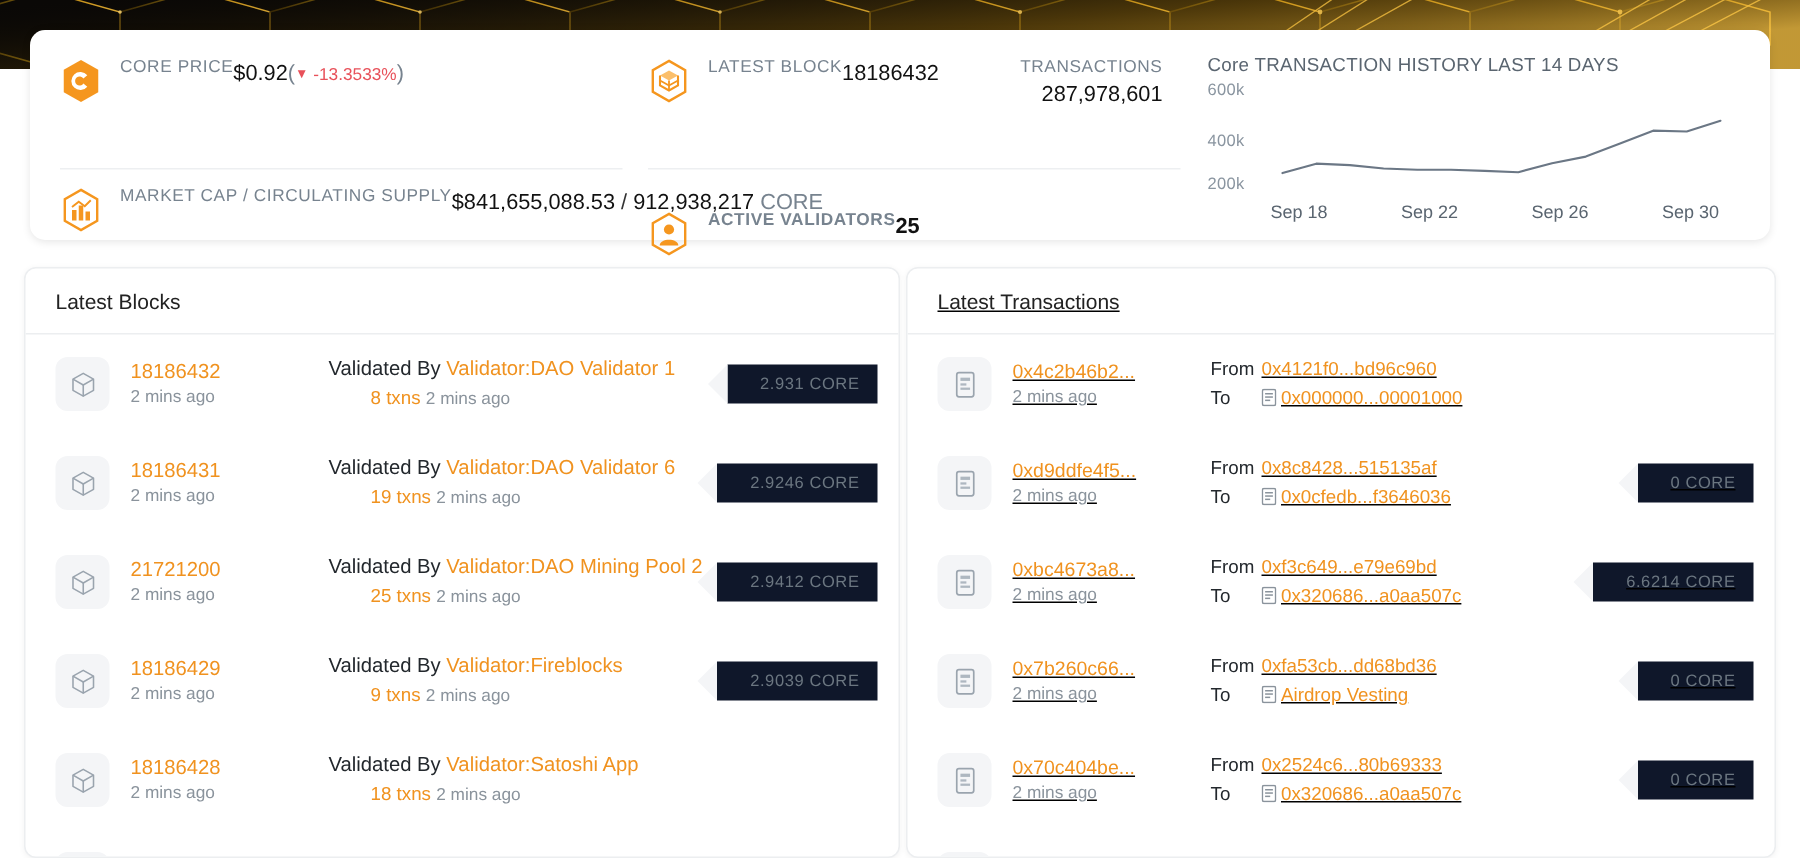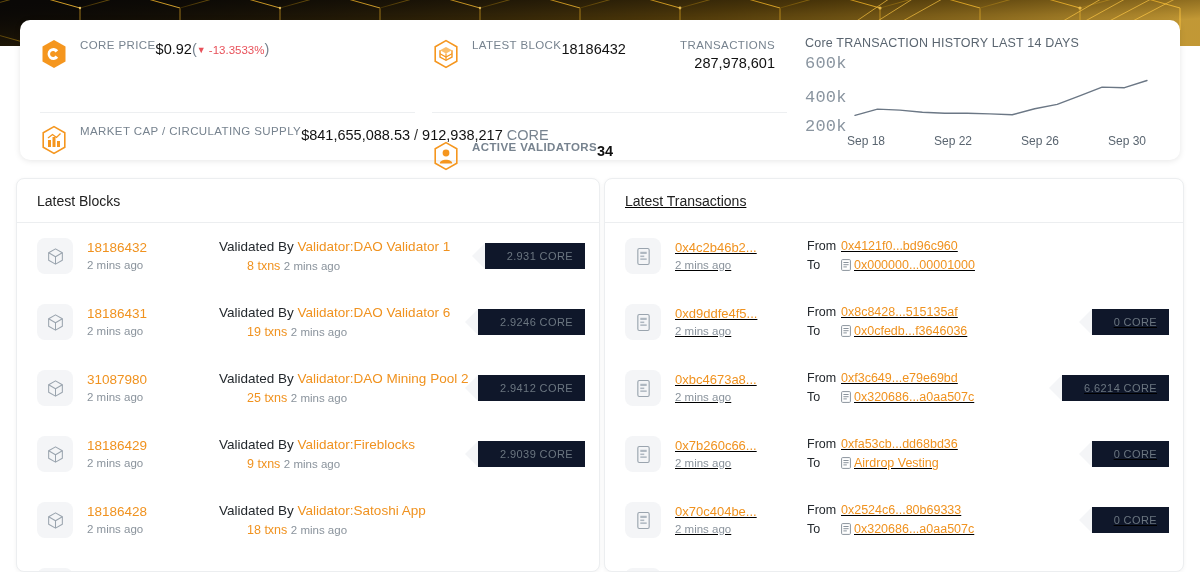--- a/index.html
+++ b/index.html
@@ -45,21 +45,21 @@
   .right-stat { position:absolute; text-align:right; }
   .right-stat .stat-label { text-align:right; }
   .right-stat .stat-value { text-align:right; font-size:14.5px; }
   
   .chart-wrap { position:absolute; left:785px; top:16px; width:360px; height:120px; }
   .chart-title {
     font-size:12.5px; color:#5a6570; letter-spacing:.2px; white-space:nowrap;
   }
   .chart-area { position:relative; width:360px; height:96px; margin-top:4px; }
   .ytick {
-    position:absolute; left:0; font-size:17px; color:#8a95a0; letter-spacing:.2px;font-family:Liberation Mono, monospace;
+    position:absolute; left:0; font-size:11px; color:#8a95a0; letter-spacing:.2px;
   }
   .xtick {
     position:absolute; font-size:12px; color:#5a6570; top:80px;
   }
   .chart-svg { position:absolute; left:46px; top:0; }
   
   .panel {
     position:absolute; top:178px; width:584px; height:394px;
     background:#fff; border:1px solid #eceef0; border-radius:8px;
     box-shadow:0 1px 4px rgba(0,0,0,.05);
@@ -230,21 +230,21 @@
     <div class="divider-h" style="left:412px; top:92px; width:355px;"></div>
 
     <div class="stat" style="left:412px; top:120px;font-weight:bold;">
       <svg class="ico" viewBox="0 0 28 30">
         <path d="M14 1.6 L24.8 7.8 L24.8 22.2 L14 28.4 L3.2 22.2 L3.2 7.8 Z" fill="none" stroke="#f5961e" stroke-width="1.6"></path>
         <circle cx="14" cy="12" r="3.4" fill="#f5961e"></circle>
         <path d="M7.8 22.6 C7.8 17.6 20.2 17.6 20.2 22.6 Z" fill="#f5961e"></path>
       </svg>
       <div class="txt">
         <div class="stat-label">ACTIVE VALIDATORS</div>
-        <div class="stat-value">34</div>
+        <div class="stat-value">25</div>
       </div>
     </div>
 
     <div class="chart-wrap">
       <div class="chart-title">Core TRANSACTION HISTORY LAST 14 DAYS</div>
       <div class="chart-area">
         <div class="ytick" style="top:0px;">600k</div>
         <div class="ytick" style="top:34px;">400k</div>
         <div class="ytick" style="top:63px;">200k</div>
 
@@ -305,21 +305,21 @@
   </div>
   <div class="row">
     <div class="row-ico">
           <svg width="19" height="19" viewBox="0 0 20 20">
   <path d="M10 2 L17.2 6.1 L17.2 13.9 L10 18 L2.8 13.9 L2.8 6.1 Z" fill="none" stroke="#9aa4ae" stroke-width="1.1" stroke-linejoin="round"></path>
   <path d="M2.8 6.1 L10 10.2 L17.2 6.1" fill="none" stroke="#9aa4ae" stroke-width="1.1" stroke-linejoin="round"></path>
   <path d="M10 10.2 L10 18" fill="none" stroke="#9aa4ae" stroke-width="1.1"></path>
 </svg>
         </div>
     <div class="col-a">
-      <a class="lnk" href="#">31087980</a>
+      <a class="lnk" href="#">21721200</a>
       <div class="sub">2 mins ago</div>
     </div>
     <div class="col-b">
       <div class="l1"><span>Validated By</span> <a class="lnk" style="display:inline;" href="#">Validator:DAO Mining Pool 2</a></div>
       <div class="l2"><a class="txns" href="#" style="text-decoration:none;">25 txns</a> <span class="ago">2 mins ago</span></div>
     </div>
     <div class="tag">2.9412 CORE</div>
   </div>
   <div class="row">
     <div class="row-ico">

